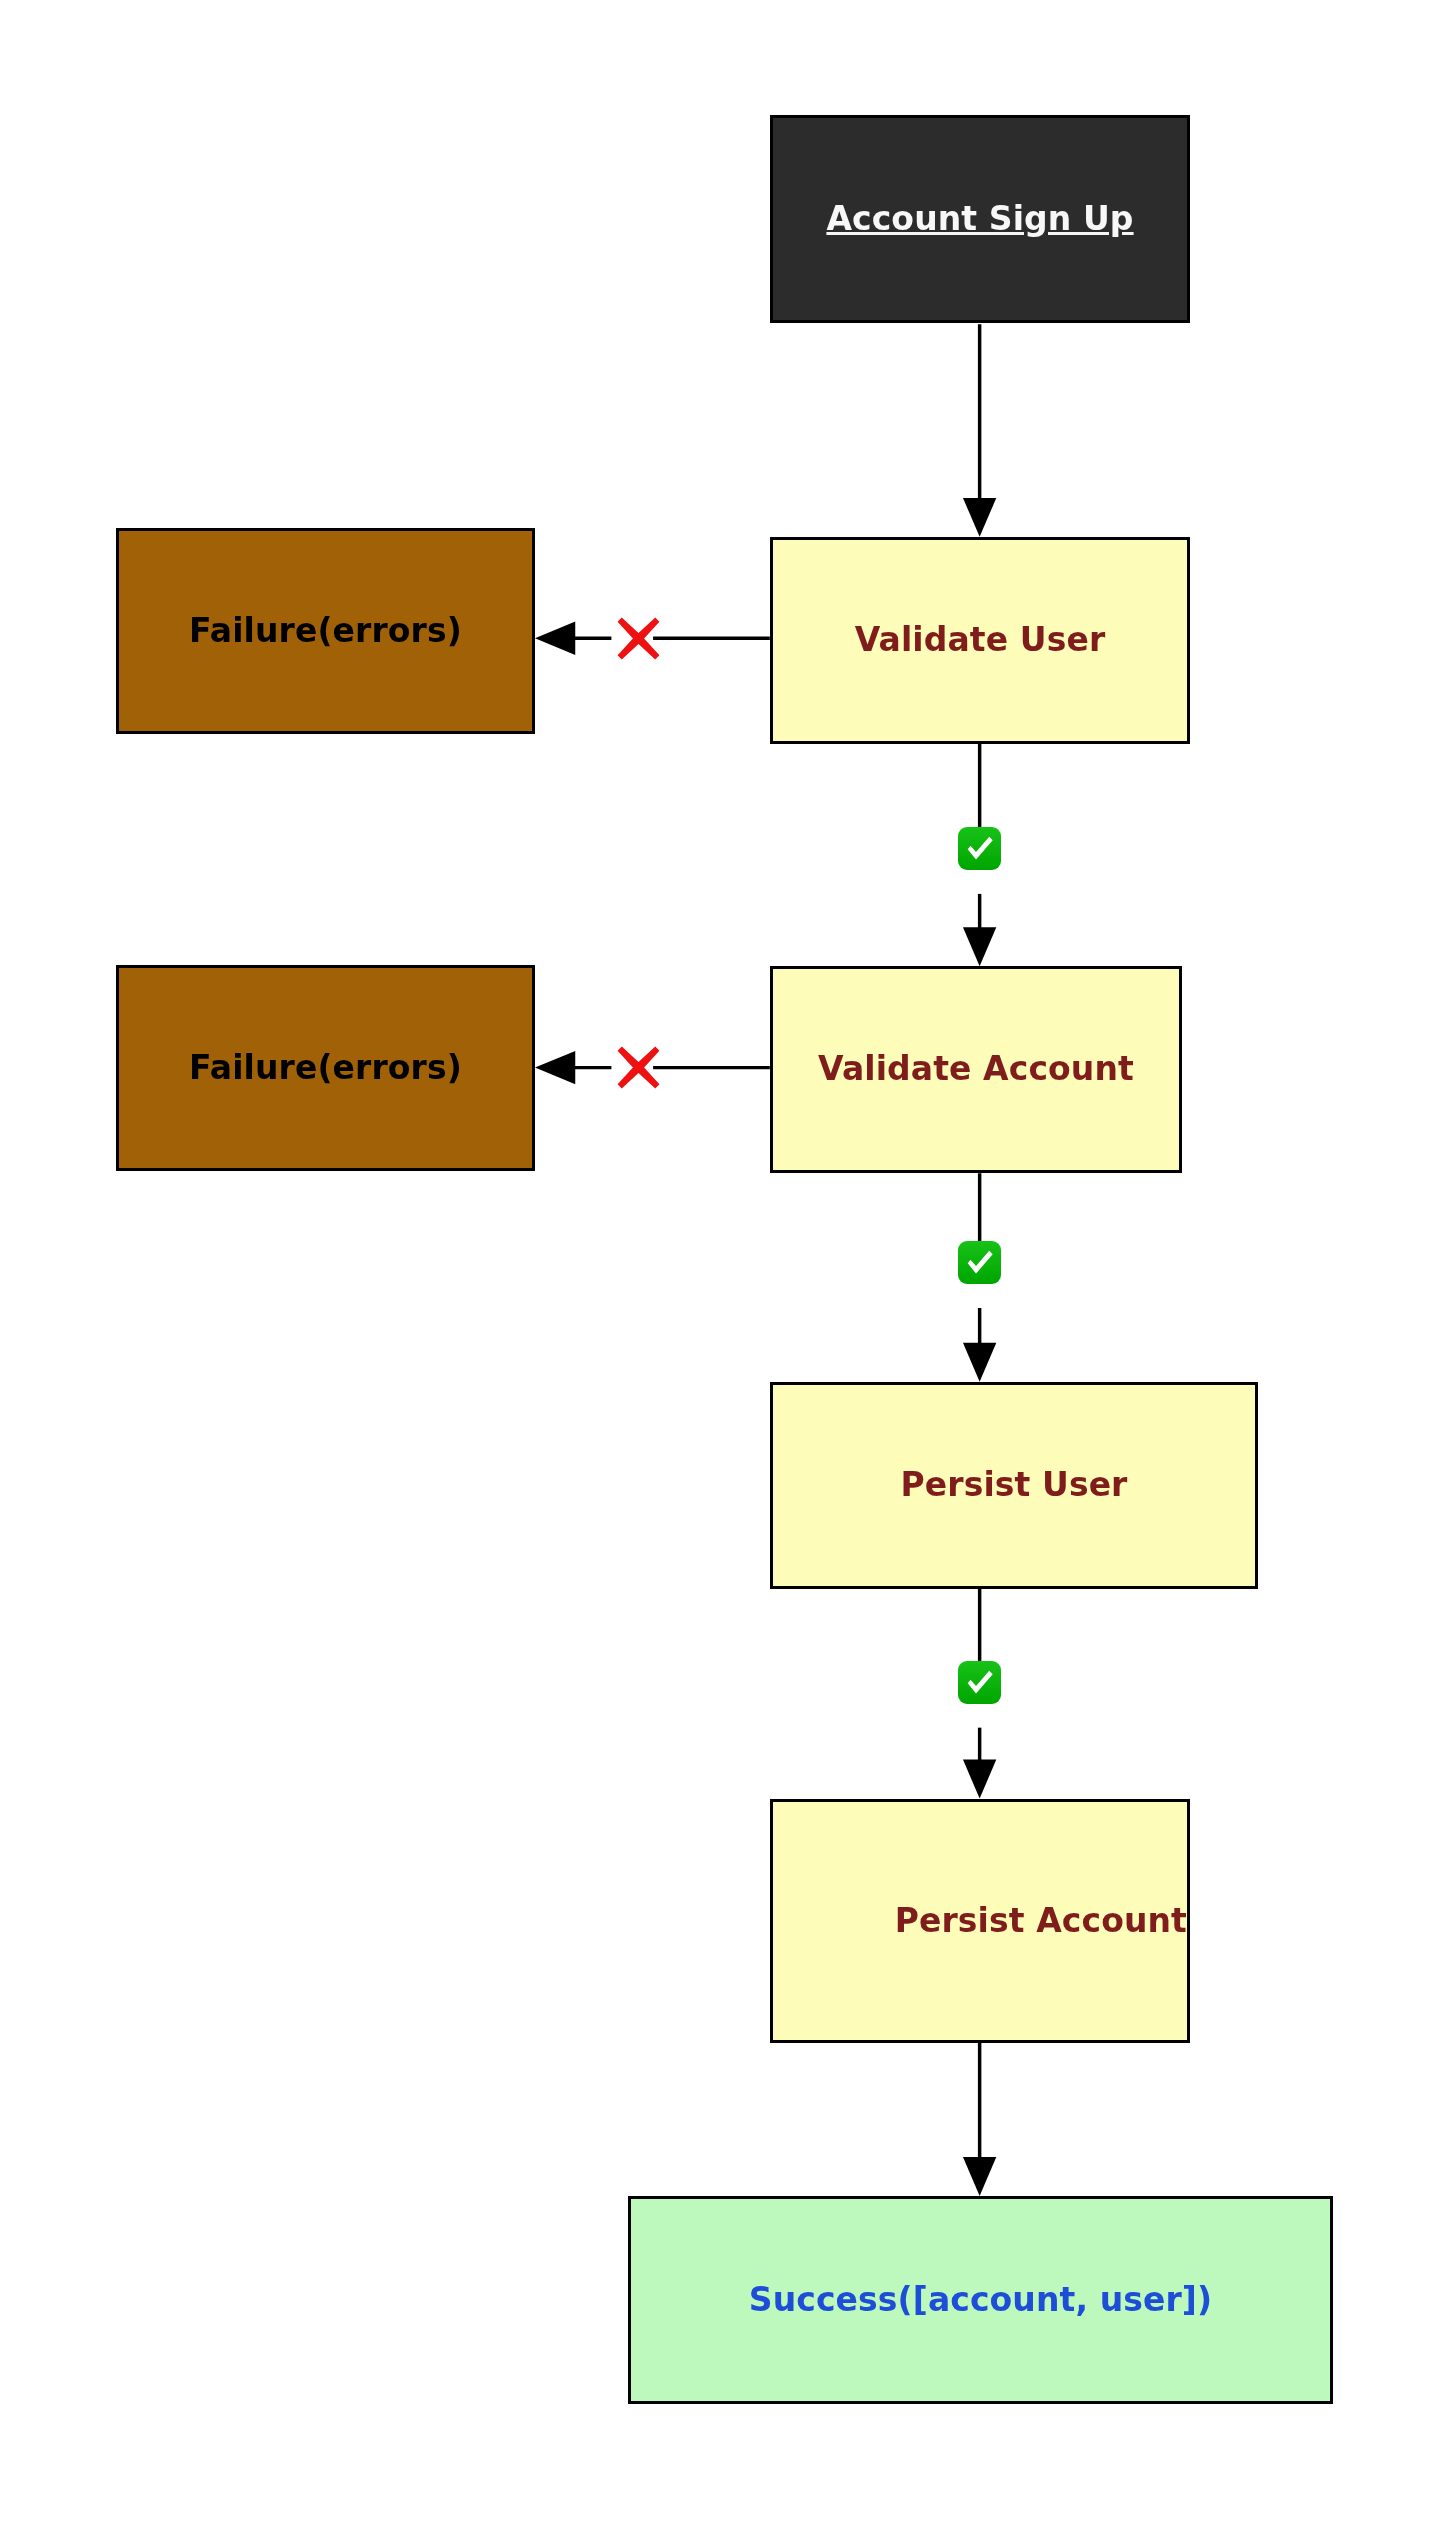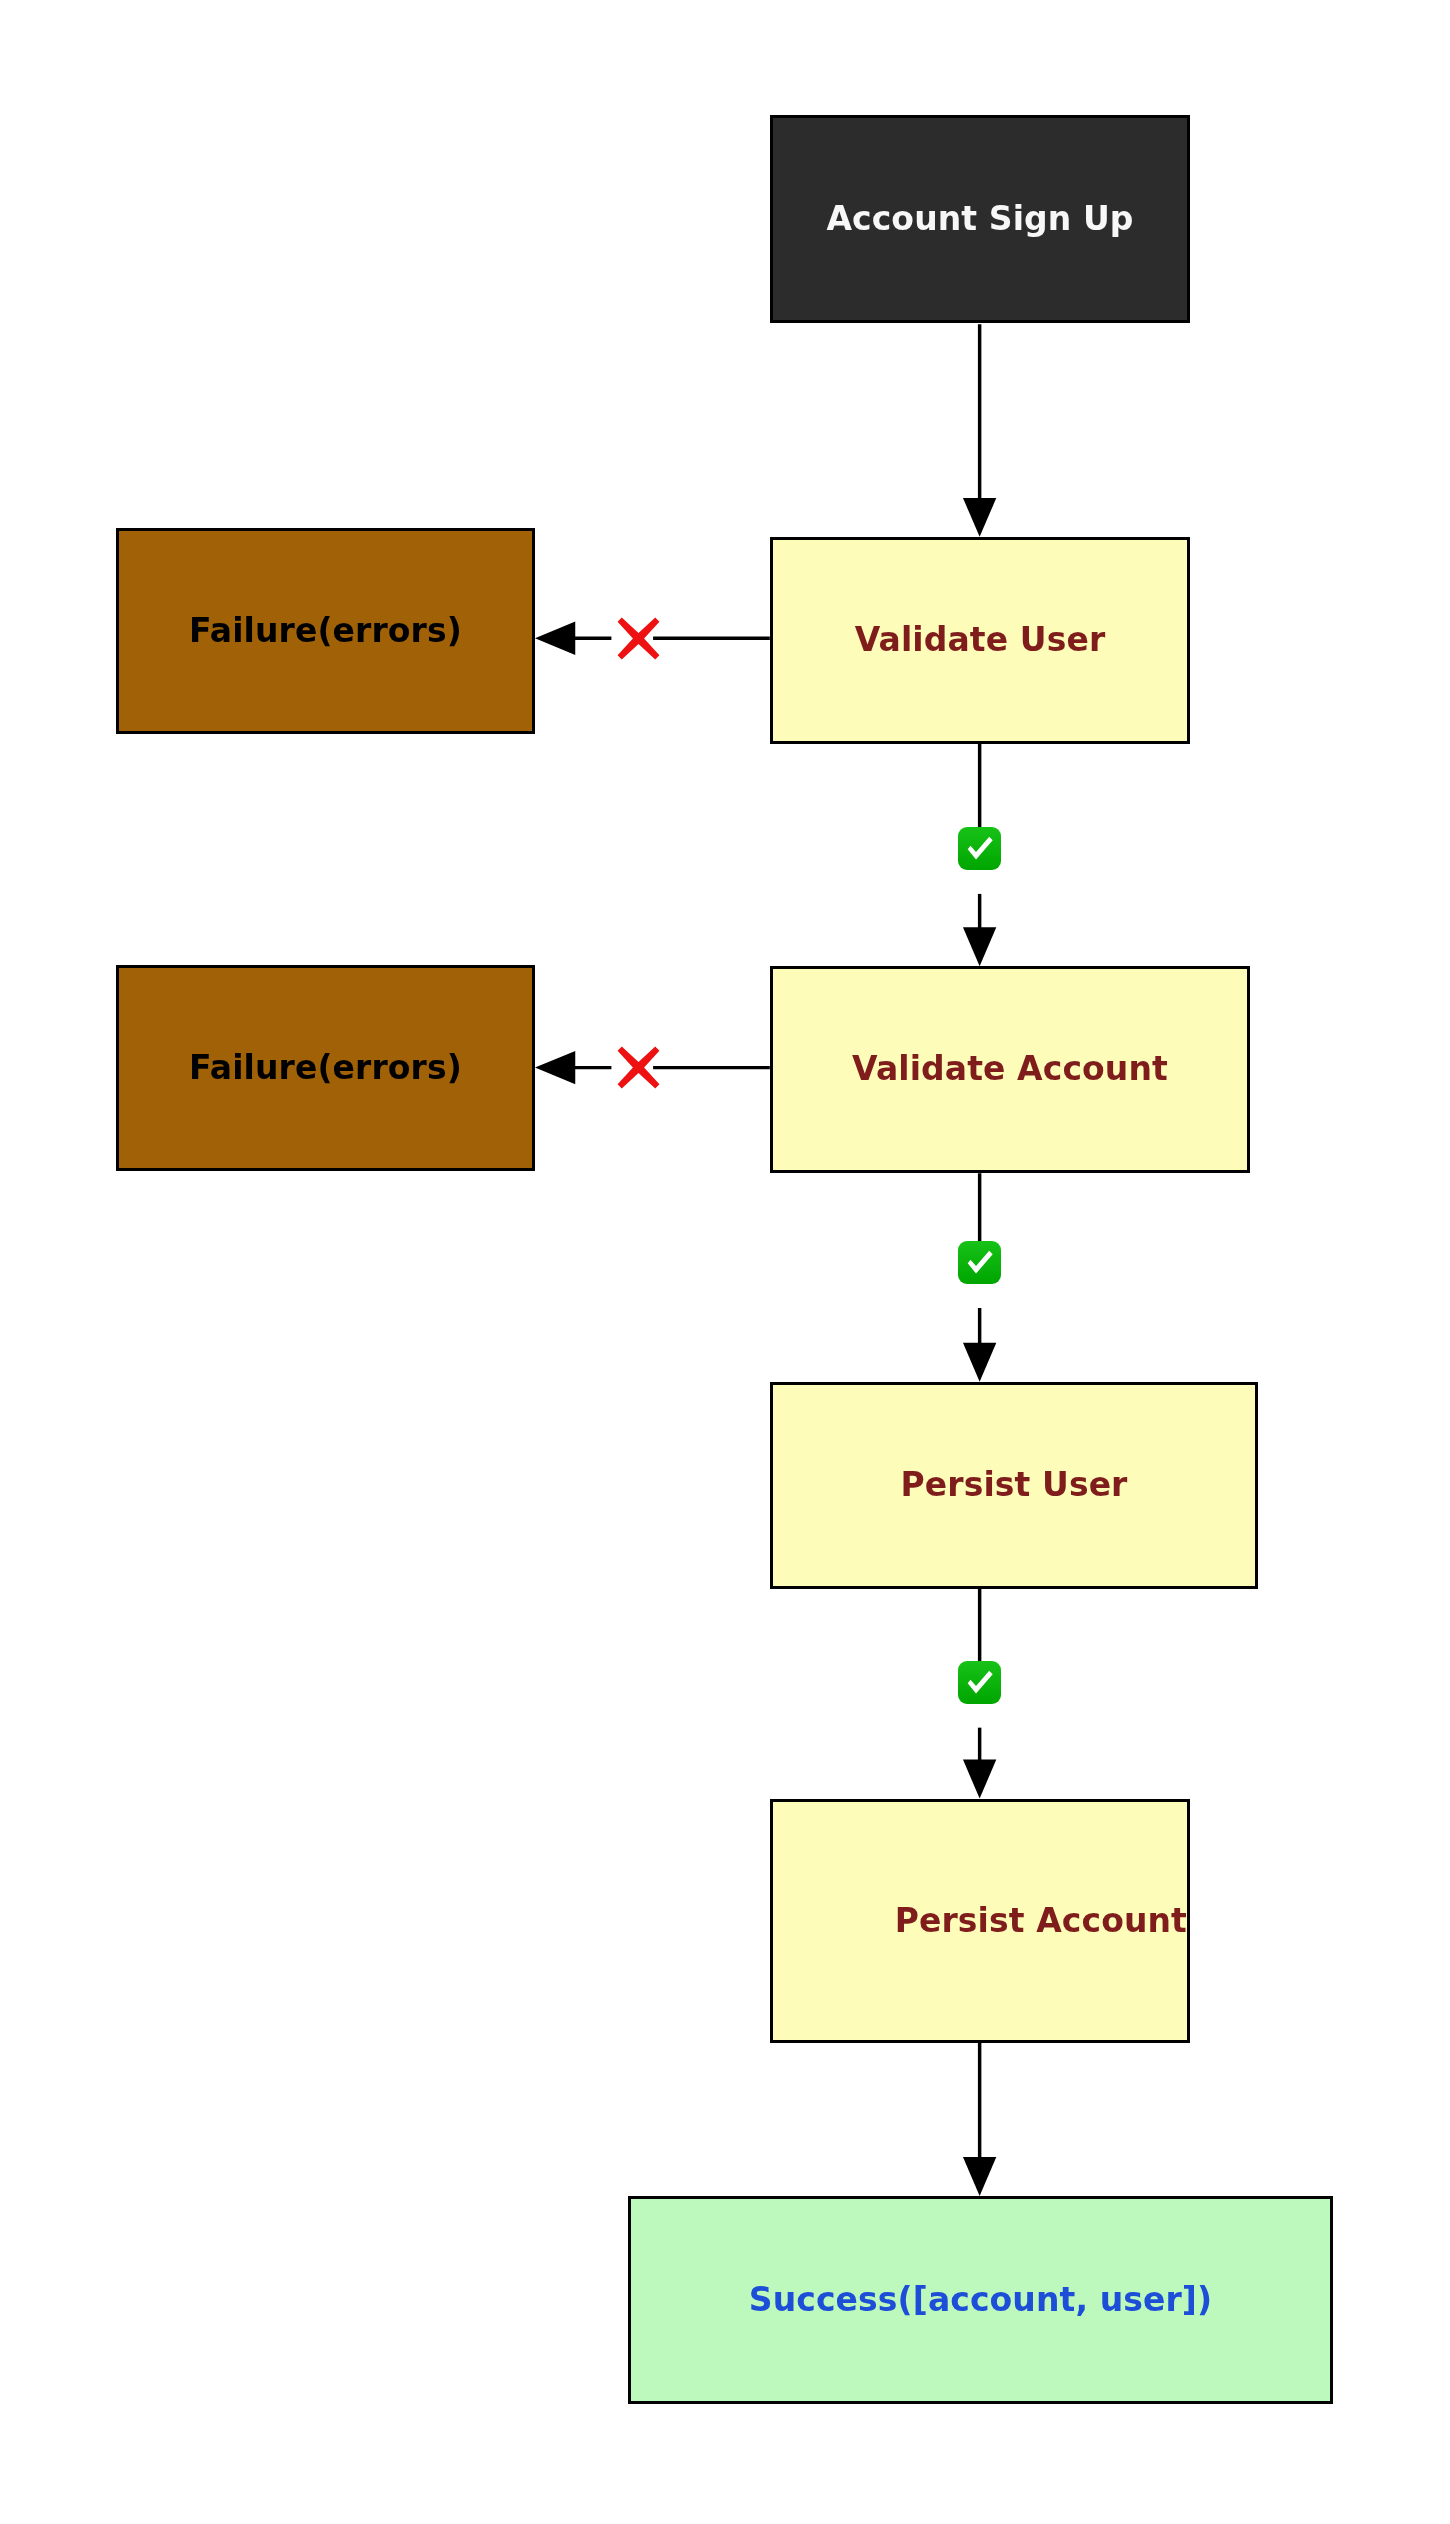--- a/index.html
+++ b/index.html
@@ -33,20 +33,21 @@
     line-height: 1.1;
     letter-spacing: 0.1px;
     white-space: nowrap;
   }
   
   .node.start {
     background: #2c2c2c;
   }
   .node.start .node-label {
     color: #f7f7f7;
+    text-decoration: underline;
   }
   .node.process {
     background: #fdfcb8;
   }
   .node.process .node-label {
     color: #7f1d1d;
   }
   .node.failure {
     background: #a16207;
   }
@@ -195,21 +196,21 @@
   </div>
 
   <div class="node process" style="left:770px; top:537px; width:420px; height:207px;">
     <span class="node-label">Validate User</span>
   </div>
 
   <div class="node failure" style="left:116px; top:528px; width:419px; height:206px;">
     <span class="node-label">Failure(errors)</span>
   </div>
 
-  <div class="node process" style="left:770px; top:966px; width:480px; height:207px;">
+  <div class="node process" style="left:770px; top:966px; width:412px; height:207px;">
     <span class="node-label">Validate Account</span>
   </div>
 
   <div class="node failure" style="left:116px; top:965px; width:419px; height:206px;">
     <span class="node-label">Failure(errors)</span>
   </div>
 
   <div class="node process" style="left:770px; top:1382px; width:488px; height:207px;">
     <span class="node-label">Persist User</span>
   </div>

